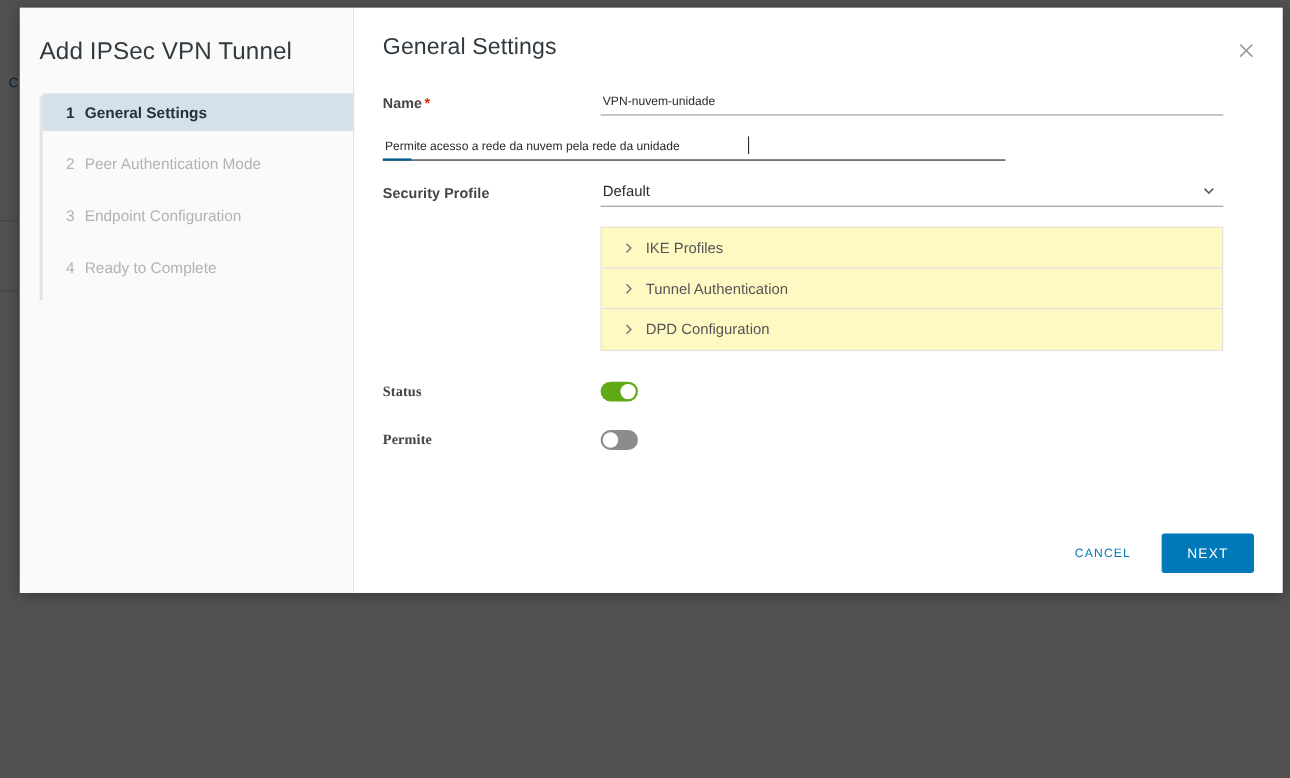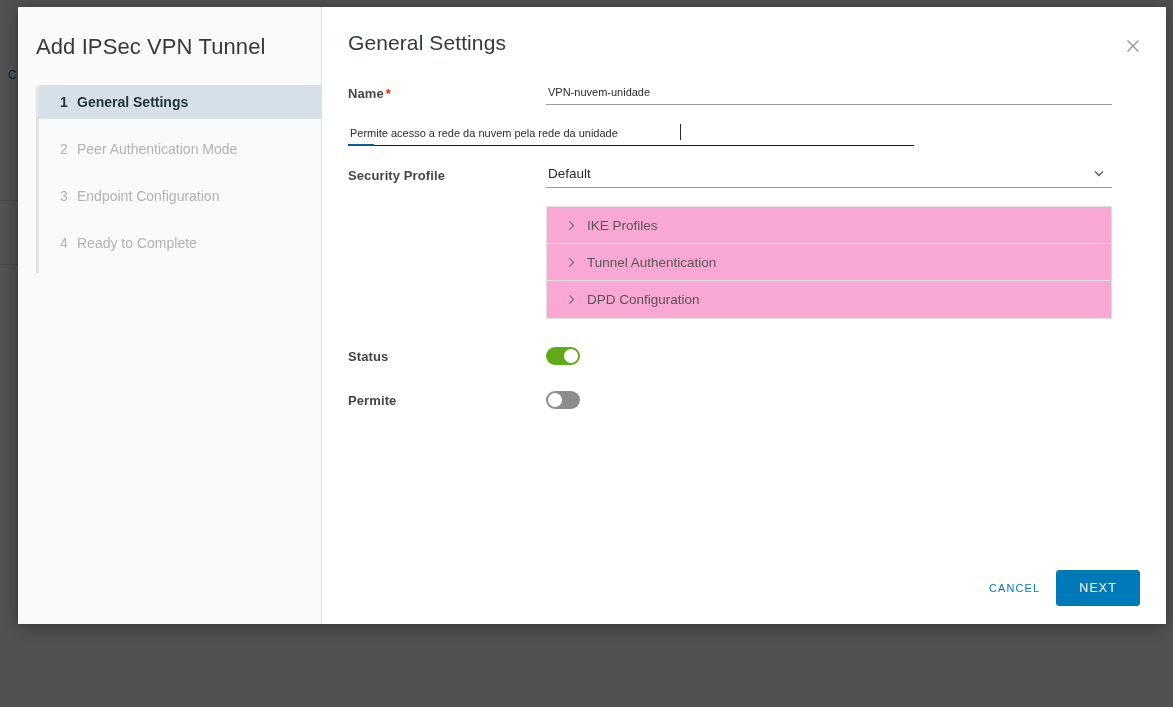--- a/index.html
+++ b/index.html
@@ -28,21 +28,21 @@
   }
   #backdrop-overlay {
     position: absolute; inset: 0;
     background: rgba(0,0,0,0.68);
   }
 
   
   #modal {
     position: absolute;
     left: 18px; top: 7px;
-    width: 1148px; height: 617px;
+    width: 1148px; height: 532px;
     background: #ffffff;
     display: flex;
     box-shadow: 0 2px 14px rgba(0,0,0,0.35);
     overflow: hidden;
   }
 
   
   #sidebar {
     width: 304px; min-width: 304px;
     background: #fafafa;
@@ -177,42 +177,42 @@
     right: 6px; top: 2px;
     pointer-events: none;
     color: #50606a;
   }
 
   
   #accordion {
     width: 566px;
     margin: 0 0 0 224px;
     border: 1px solid #e0e0e0;
-    background: #f9a8d4;
+    background: #fef9c3;
   }
   .acc-item {
     display: flex;
     align-items: center;
     height: 37px;
     padding-left: 18px;
     border-bottom: 1px solid #e0e0e0;
     font-size: 13.5px;
     color: #565656;
     cursor: pointer;
   }
   .acc-item:last-child { border-bottom: none; }
   .acc-chevron {
     width: 18px; flex: none;
     color: #747474;
     display: flex; align-items: center;
   }
   .acc-label { margin-left: 4px; }
 
   
-  #toggles { padding: 28px 8px 0 26px; }
+  #toggles { padding: 28px 8px 0 26px; font-family: Liberation Serif, serif; }
   .toggle-row {
     display: flex;
     align-items: center;
     margin-bottom: 26px;
   }
   .toggle-label {
     width: 198px; min-width: 198px;
     font-size: 13px;
     font-weight: bold;
     color: #454545;
@@ -256,21 +256,21 @@
   }
   #next-btn {
     background: #0079b8;
     border: 1px solid #0079b8;
     border-radius: 3px;
     color: #ffffff;
     font-family: "Liberation Sans", sans-serif;
     font-size: 12.5px;
     letter-spacing: 1.1px;
     padding: 10px 22px;
-    margin-left: 2px;
+    margin-left: 14px;
     cursor: pointer;
   }
 </style>
 </head>
 <body>
 
 <div id="backdrop-content">
   <div class="bg-text">C</div>
   <div class="bg-rule" style="top:200px"></div>
   <div class="bg-rule" style="top:264px"></div>

